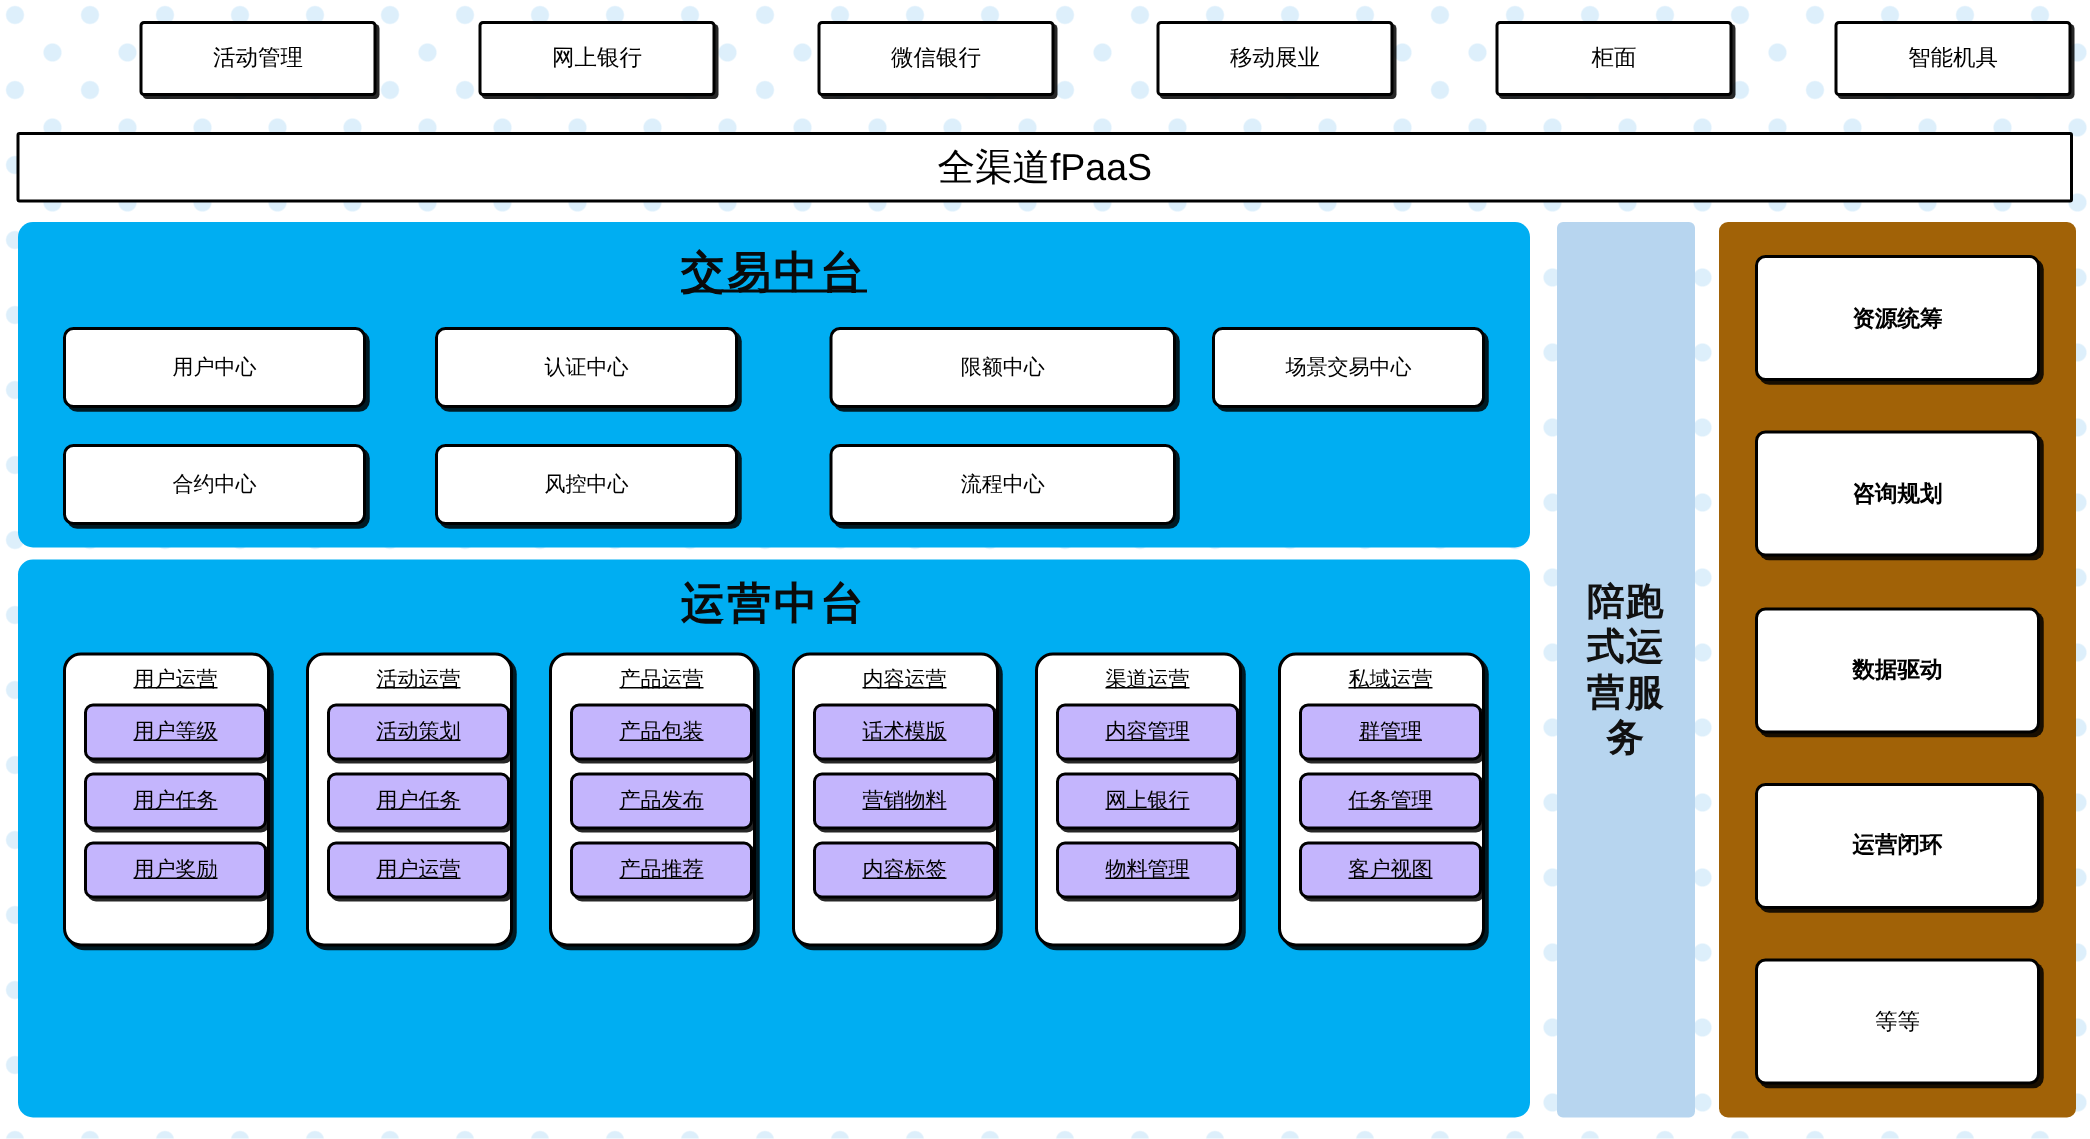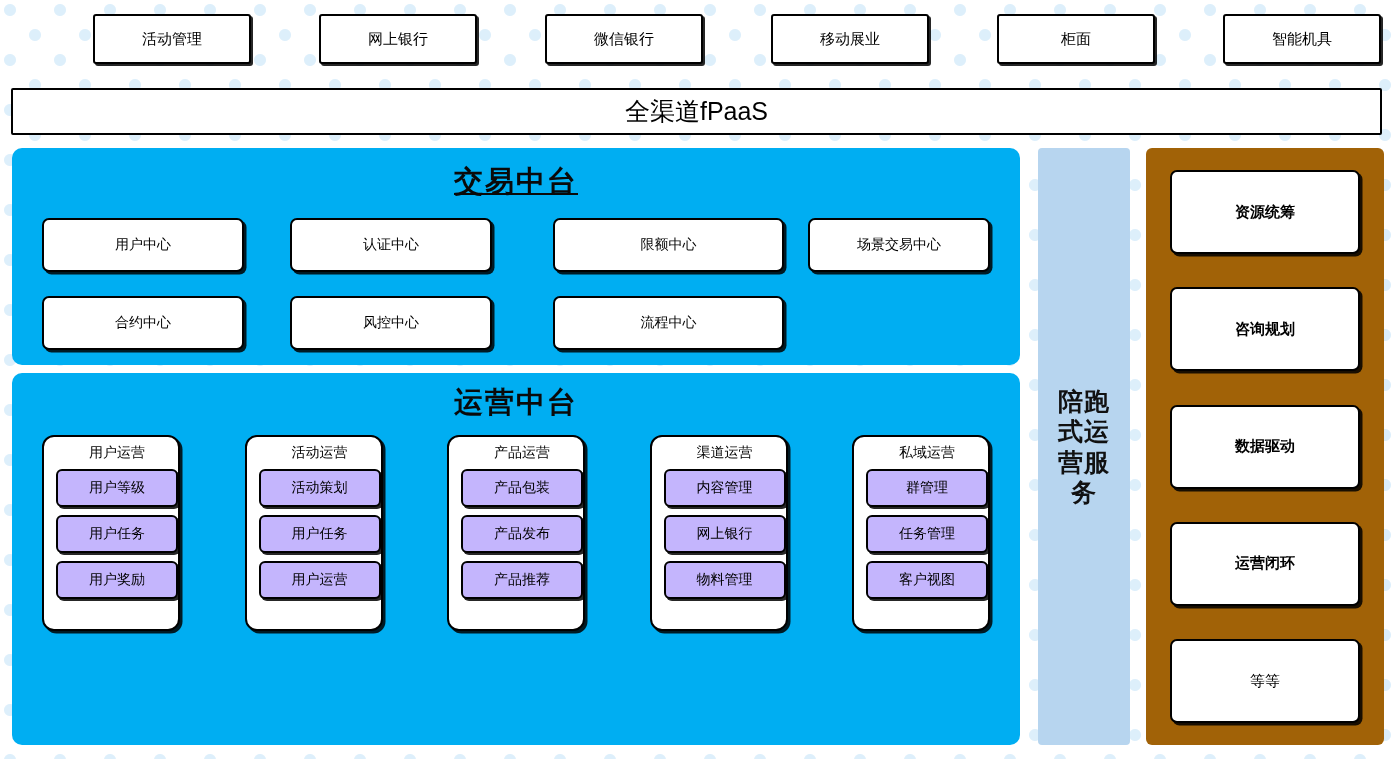--- a/index.html
+++ b/index.html
@@ -137,20 +137,21 @@
     width: 138px;
     height: 196px;
     background: #ffffff;
     border: 2px solid #000000;
     border-radius: 12px;
     box-shadow: 2.5px 2.5px 0 rgba(0,0,0,0.85);
     padding: 7px 0 10px 12px;
     display: flex;
     flex-direction: column;
     align-items: center;
+    text-decoration: underline;
   }
   .ops-col-title {
     font-size: 14px;
     color: #000;
     margin-bottom: 7px;
     white-space: nowrap;
   }
   .ops-item {
     width: 100%;
     height: 38px;
@@ -298,20 +299,26 @@
         <div class="ops-item">用户运营</div>
       </div>
 
       <div class="ops-col">
         <div class="ops-col-title">产品运营</div>
         <div class="ops-item">产品包装</div>
         <div class="ops-item">产品发布</div>
         <div class="ops-item">产品推荐</div>
       </div>
 
+      <div class="ops-col">
+        <div class="ops-col-title">内容运营</div>
+        <div class="ops-item">话术模版</div>
+        <div class="ops-item">营销物料</div>
+        <div class="ops-item">内容标签</div>
+      </div>
 
       <div class="ops-col">
         <div class="ops-col-title">渠道运营</div>
         <div class="ops-item">内容管理</div>
         <div class="ops-item">网上银行</div>
         <div class="ops-item">物料管理</div>
       </div>
 
       <div class="ops-col">
         <div class="ops-col-title">私域运营</div>

